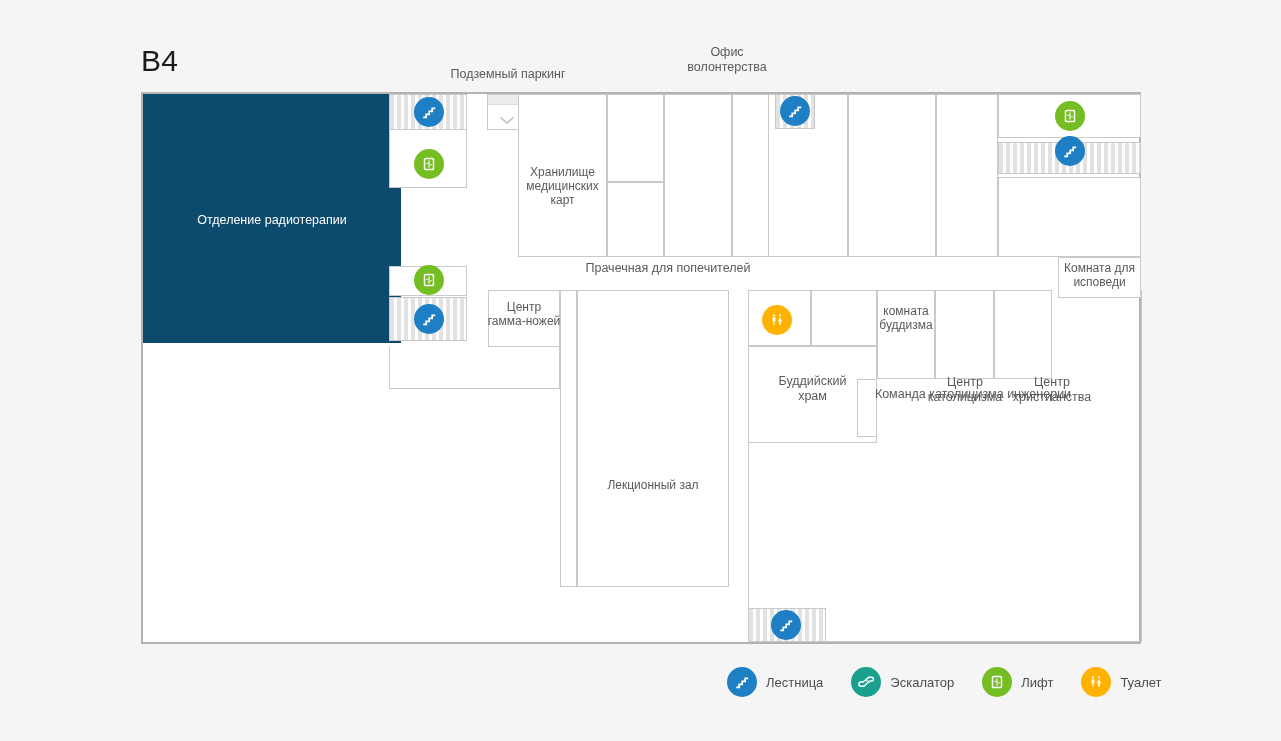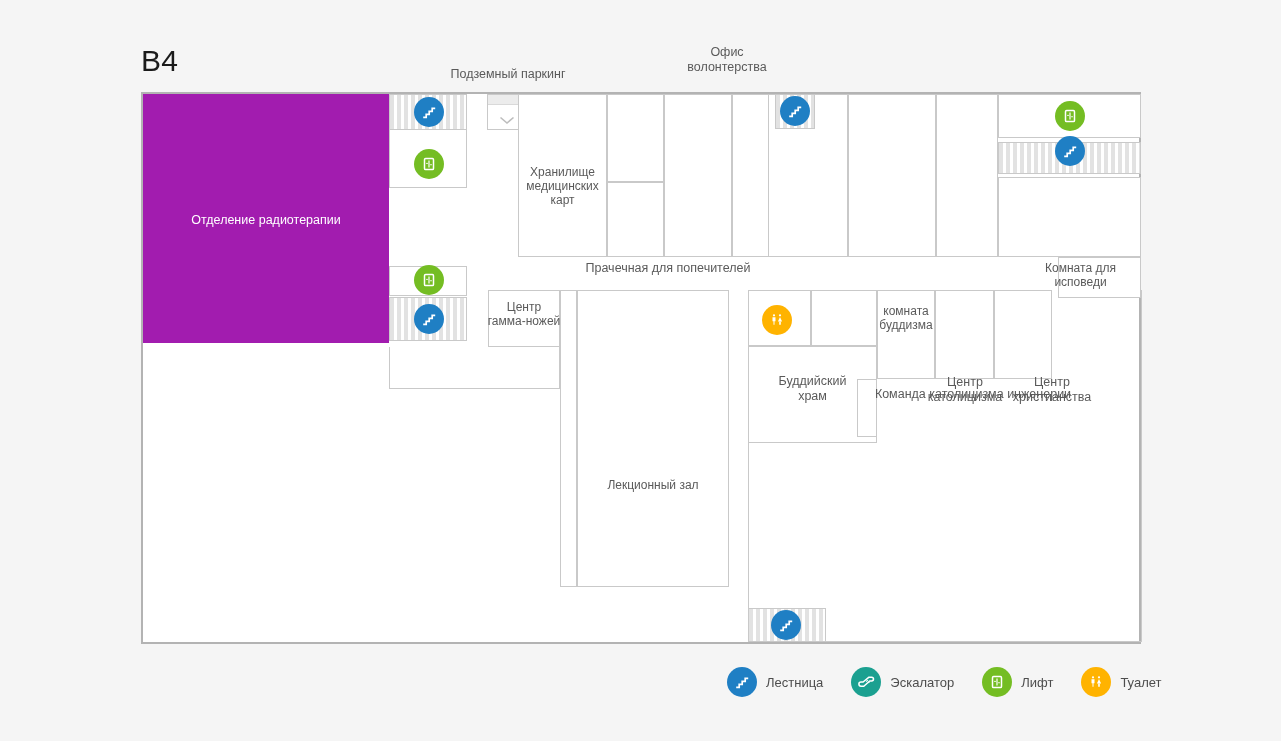--- a/index.html
+++ b/index.html
@@ -65,22 +65,23 @@
     white-space: pre-line;
   }
 
   
   #room-radiotherapy {
     position: absolute;
     left: 0px;
     top: 0px;
     width: 246px;
     height: 249px;
-    background: #a21caf;
+    background: #0c4a6e;
     border: none;
+    padding-left: 12px;
   }
   #room-radiotherapy .hl-label {
     position: absolute;
     left: 0;
     right: 0;
     top: 119px;
     text-align: center;
     color: #ffffff;
     font-size: 12.5px;
     line-height: 15px;
@@ -258,21 +259,21 @@
     </div>
     <div class="stair-strip" style="left:855px; top:48px; width:143px; height:32px;"></div>
     <div class="poi poi-stairs" style="left:912px; top:42px; width:30px; height:30px;">
       <svg width="18" height="18" viewBox="0 0 18 18">
         <path d="M3.2 14.4h3v-3h3v-3h3v-3h3" fill="none" stroke="#ffffff" stroke-width="1.7"></path>
       </svg>
     </div>
     <div class="room" style="left:855px; top:83px; width:143px; height:80px;"></div>
 
     <div class="room" style="left:915px; top:163px; width:83px; height:41px;"></div>
-    <div class="room-label" style="left:894px; top:167px; width:87px;text-align:center;">Комната для
+    <div class="room-label" style="left:913px; top:167px; width:87px;text-align:center;">Комната для
 исповеди</div>
 
     <div class="room" style="left:345px; top:196px; width:72px; height:57px;"></div>
     <div class="room-label" style="left:340px; top:206px; width:82px;">Центр
 гамма-ножей</div>
 
     <div class="room" style="left:246px; top:253px; width:171px; height:42px; border-top:none;"></div>
 
     <div class="room" style="left:417px; top:196px; width:17px; height:297px;"></div>
     <div class="room" style="left:434px; top:196px; width:152px; height:297px;"></div>

